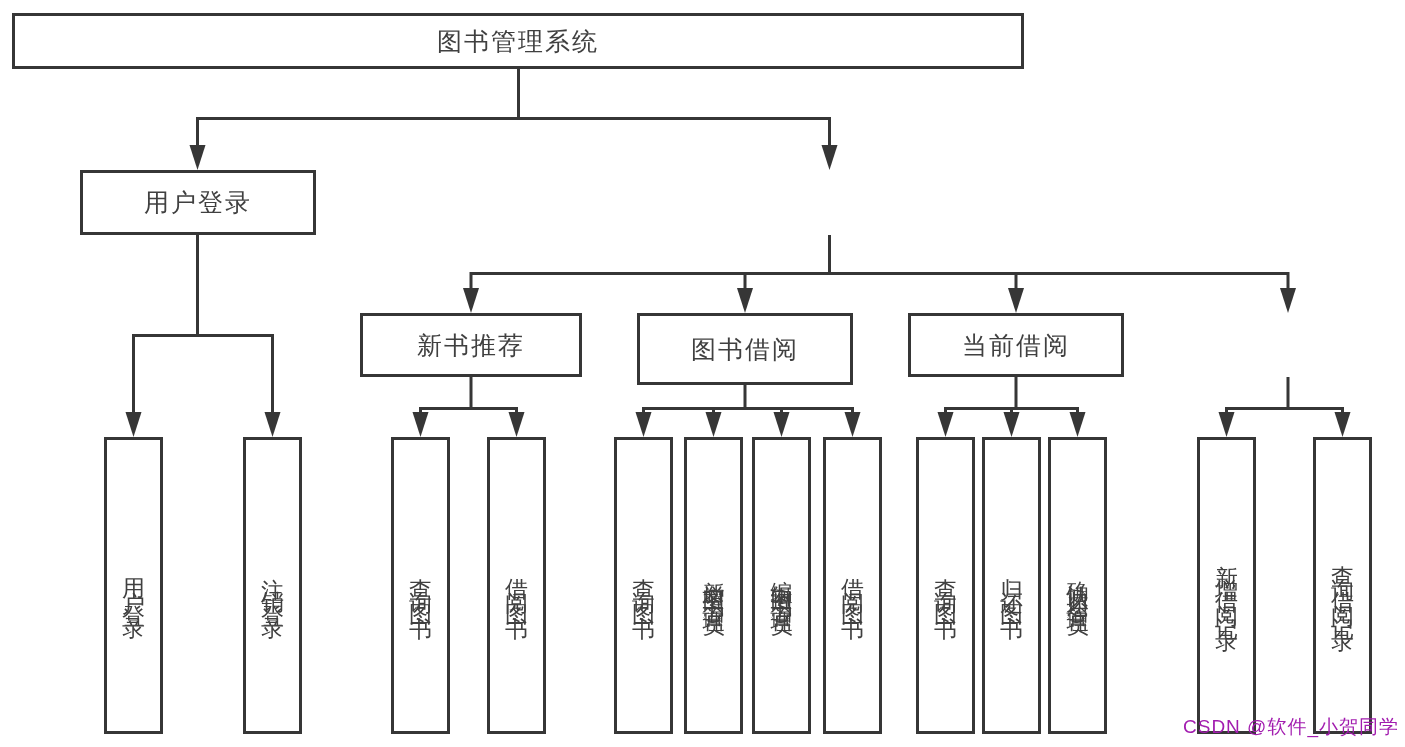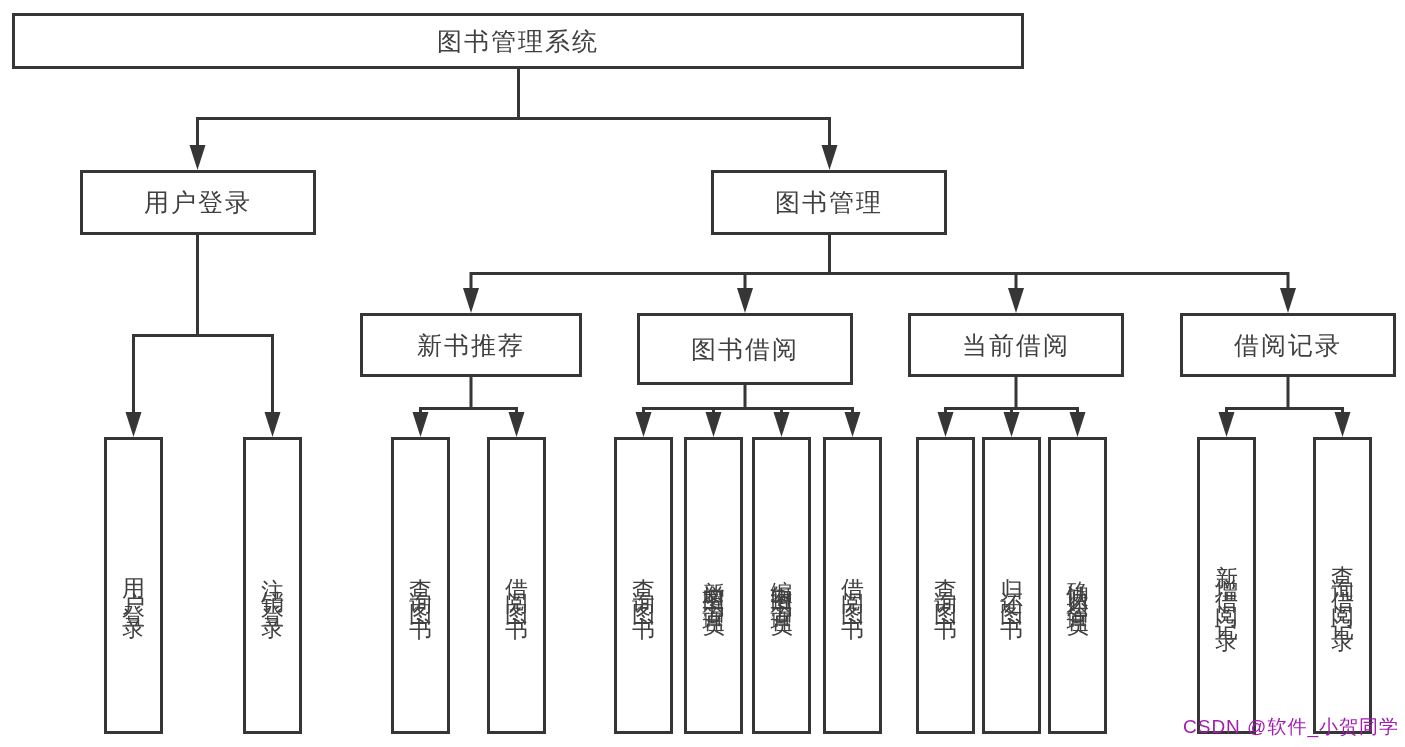--- a/index.html
+++ b/index.html
@@ -137,36 +137,30 @@
     </g>
   </svg>
 
   <div class="box" id="n-root">
     <span class="hlabel">图书管理系统</span>
   </div>
 
   <div class="box" id="n-login">
     <span class="hlabel">用户登录</span>
   </div>
-  <div class="box" id="n-mgmt">
-    <span class="hlabel">图书管理</span>
-  </div>
 
   <div class="box" id="n-rec">
     <span class="hlabel">新书推荐</span>
   </div>
   <div class="box" id="n-borrow">
     <span class="hlabel">图书借阅</span>
   </div>
   <div class="box" id="n-cur">
     <span class="hlabel">当前借阅</span>
   </div>
-  <div class="box" id="n-hist">
-    <span class="hlabel">借阅记录</span>
-  </div>
 
   <div class="box leaf" id="l-a1">
     <span>用户登录</span>
   </div>
   <div class="box leaf" id="l-a2">
     <span>注销登录</span>
   </div>
 
   <div class="box leaf" id="l-b1">
     <span>查询图书</span>

